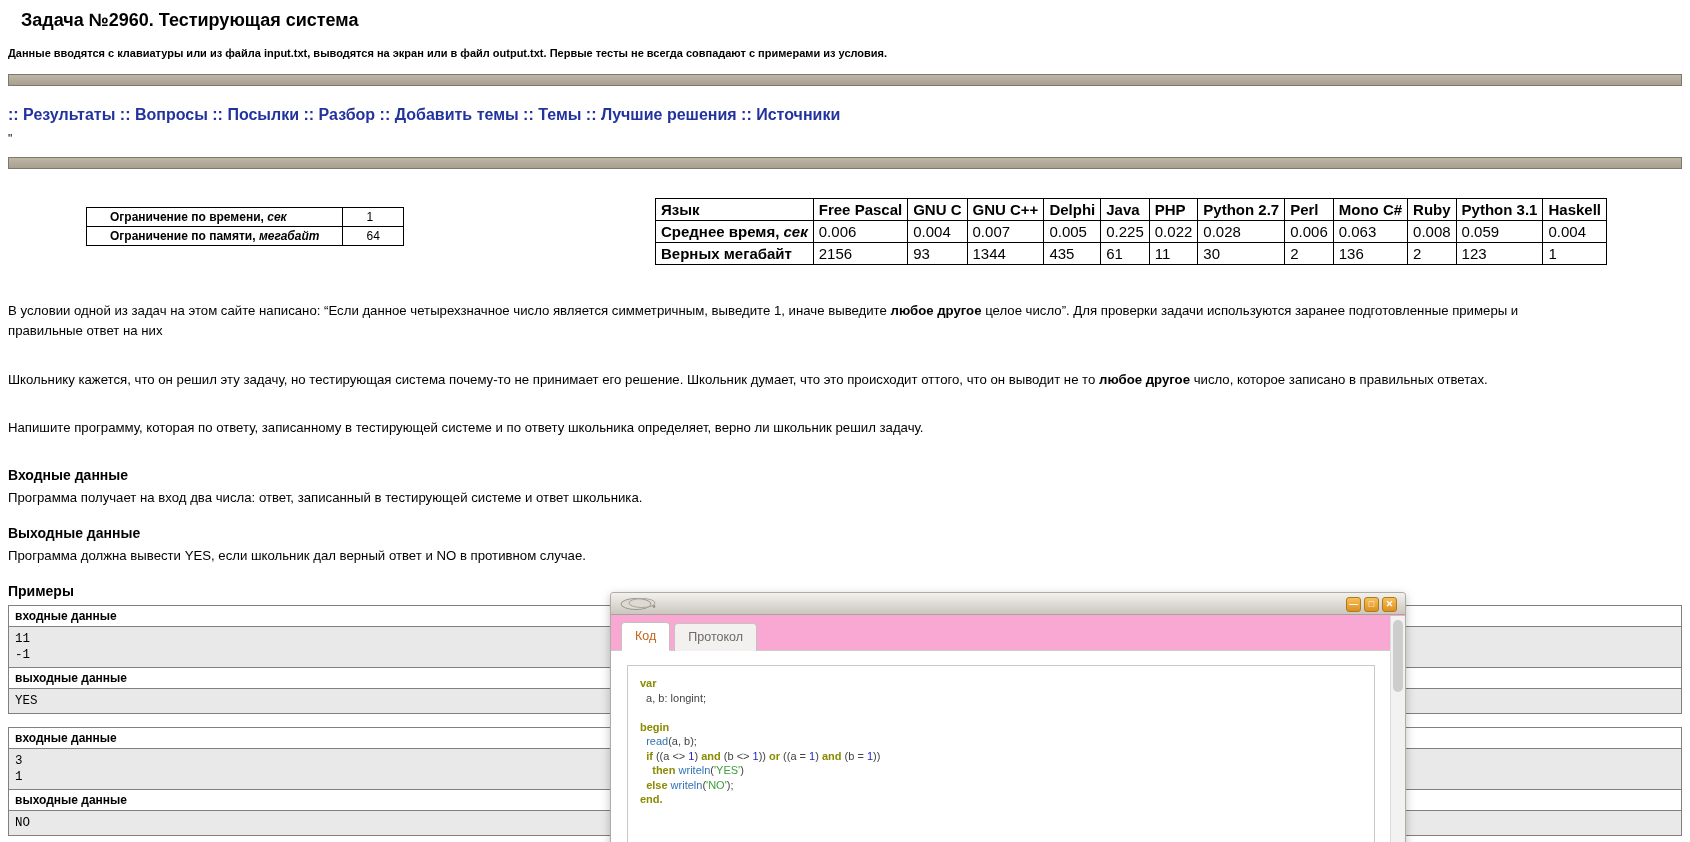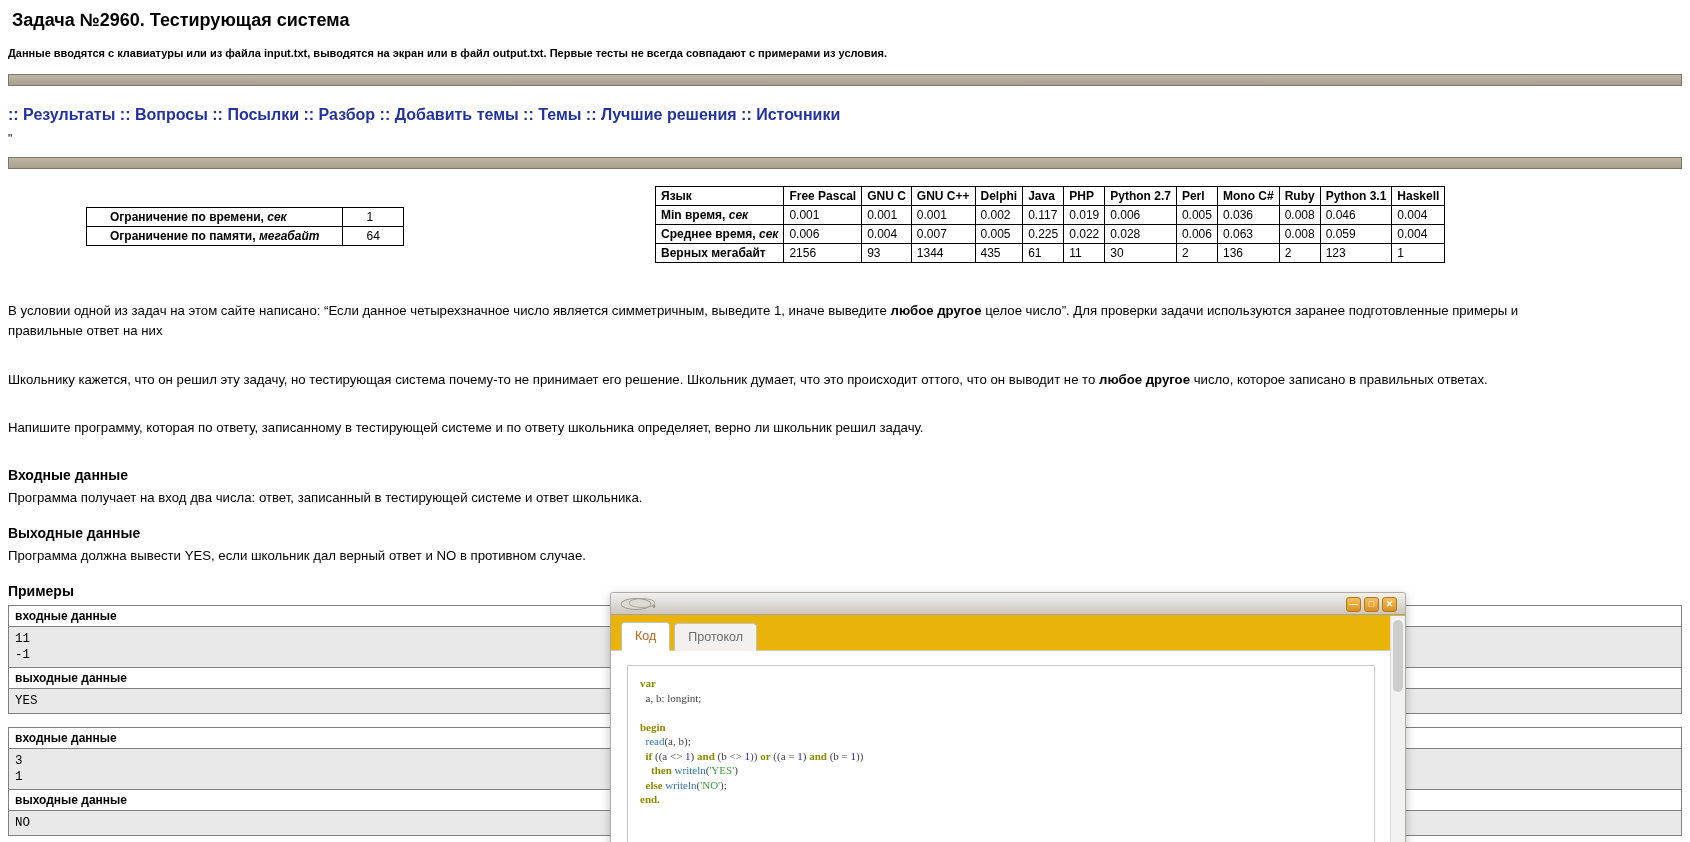--- a/index.html
+++ b/index.html
@@ -5,21 +5,21 @@
   * { box-sizing: border-box; }
   html, body { margin: 0; padding: 0; }
   body {
     width: 1690px; height: 842px;
     position: relative; overflow: hidden;
     background: #ffffff; color: #000;
     font-family: "Liberation Sans", sans-serif;
   }
   .page { padding: 6px 8px 0 8px; }
 
-  .page-title { font-size: 18px; font-weight: bold; margin: 4px 0 0 4px; }
+  .page-title { font-size: 18px; font-weight: bold; margin: 4px 0 0 13px; }
   .subtitle { font-size: 11px; font-weight: bold; margin-top: 16px; }
 
   .banner-bar {
     height: 12px; margin-top: 15px;
     background: linear-gradient(#beb6a6, #a89f8f);
     border: 1px solid #7e776a;
   }
   .banner-bar.second { margin-top: 11px; }
 
   .nav { margin-top: 20px; font-size: 16px; font-weight: bold; color: #23339e; }
@@ -29,21 +29,21 @@
   .stray-quote { font-size: 12px; margin-top: 8px; }
 
   .tables-row { position: relative; height: 86px; margin-top: 17px; }
   table { border-collapse: collapse; }
 
   .limits-table { position: absolute; left: 78px; top: 21px; font-size: 12px; }
   .limits-table td { border: 1px solid #000; padding: 2px 23px; }
   .limits-table td.lim-label { font-weight: bold; }
   .limits-table td.lim-value { min-width: 18px; }
 
-  .lang-table { position: absolute; left: 647px; top: 0; font-size: 12px; }
+  .lang-table { position: absolute; left: 647px; top: 12px; font-size: 15px; }
   .lang-table th, .lang-table td { border: 1px solid #000; padding: 2px 5px; text-align: left; white-space: nowrap; }
   .lang-table th { font-weight: bold; }
   .lang-table td.row-label { font-weight: bold; }
 
   .statement { font-size: 13.2px; line-height: 1.5; max-width: 1525px; margin-top: 4px; }
   .stmt-p { margin: 29px 0; }
 
   .sec-heading { font-size: 14px; font-weight: bold; margin: 17px 0 5px 0; }
   .sec-text { font-size: 13.2px; line-height: 1.5; max-width: 1525px; }
 
@@ -74,36 +74,36 @@
   .win-logo { position: absolute; left: 6px; top: 3px; }
   .win-buttons { position: absolute; right: 8px; top: 4px; display: flex; gap: 3px; }
   .win-btn {
     display: inline-block; width: 15px; height: 15px;
     background: linear-gradient(#f6c05a, #dc9123);
     border: 1px solid #b07a16; border-radius: 3px;
     color: #fff; font-size: 9px; font-weight: bold; line-height: 13px; text-align: center;
     cursor: pointer;
   }
   .tabbar {
-    height: 36px; background: #eab308; border-bottom: 1px solid #cfccc4;
+    height: 36px; background: #f9a8d4; border-bottom: 1px solid #cfccc4;
     padding: 6px 0 0 10px; display: flex; align-items: flex-end; gap: 4px;
   }
   .tab {
     font-size: 12.5px; padding: 6px 13px 7px; margin-bottom: -1px;
     border: 1px solid #c5c2bb; border-bottom: none;
     border-radius: 4px 4px 0 0; background: #f2f1ef; color: #6d6a64; cursor: pointer;
   }
   .tab.active { background: #ffffff; color: #c0661d; border-bottom: 1px solid #ffffff; }
 
   .win-content { padding: 14px 30px 14px 16px; }
   .code-box {
     border: 1px solid #c9c9c9; background: #fff;
     padding: 10px 12px; height: 178px; overflow: hidden;
   }
-  .code-line { white-space: pre; font-family: Liberation Serif, serif; font-size: 11px; line-height: 14.5px; color: #444; }
+  .code-line { white-space: pre; font-family: Liberation Sans, sans-serif; font-size: 11px; line-height: 14.5px; color: #444; }
   .tok-plain { color: #444; }
   .tok-kw   { color: #8b8b00; font-weight: bold; }
   .tok-fn   { color: #3173b4; }
   .tok-num  { color: #2525c0; }
   .tok-str  { color: #3c9e3c; }
 
   .win-scrollbar {
     position: absolute; top: 23px; right: 0; bottom: 0; width: 15px;
     background: #f2f2f2; border-left: 1px solid #dcdcdc;
   }
@@ -154,35 +154,20 @@
             <th>PHP</th>
             <th>Python 2.7</th>
             <th>Perl</th>
             <th>Mono C#</th>
             <th>Ruby</th>
             <th>Python 3.1</th>
             <th>Haskell</th>
           </tr>
         </thead>
       <tbody>
-          <tr>
-            <td class="row-label">Min время, <i>сек</i></td>
-            <td>0.001</td>
-            <td>0.001</td>
-            <td>0.001</td>
-            <td>0.002</td>
-            <td>0.117</td>
-            <td>0.019</td>
-            <td>0.006</td>
-            <td>0.005</td>
-            <td>0.036</td>
-            <td>0.008</td>
-            <td>0.046</td>
-            <td>0.004</td>
-          </tr>
           <tr>
             <td class="row-label">Среднее время, <i>сек</i></td>
             <td>0.006</td>
             <td>0.004</td>
             <td>0.007</td>
             <td>0.005</td>
             <td>0.225</td>
             <td>0.022</td>
             <td>0.028</td>
             <td>0.006</td>

